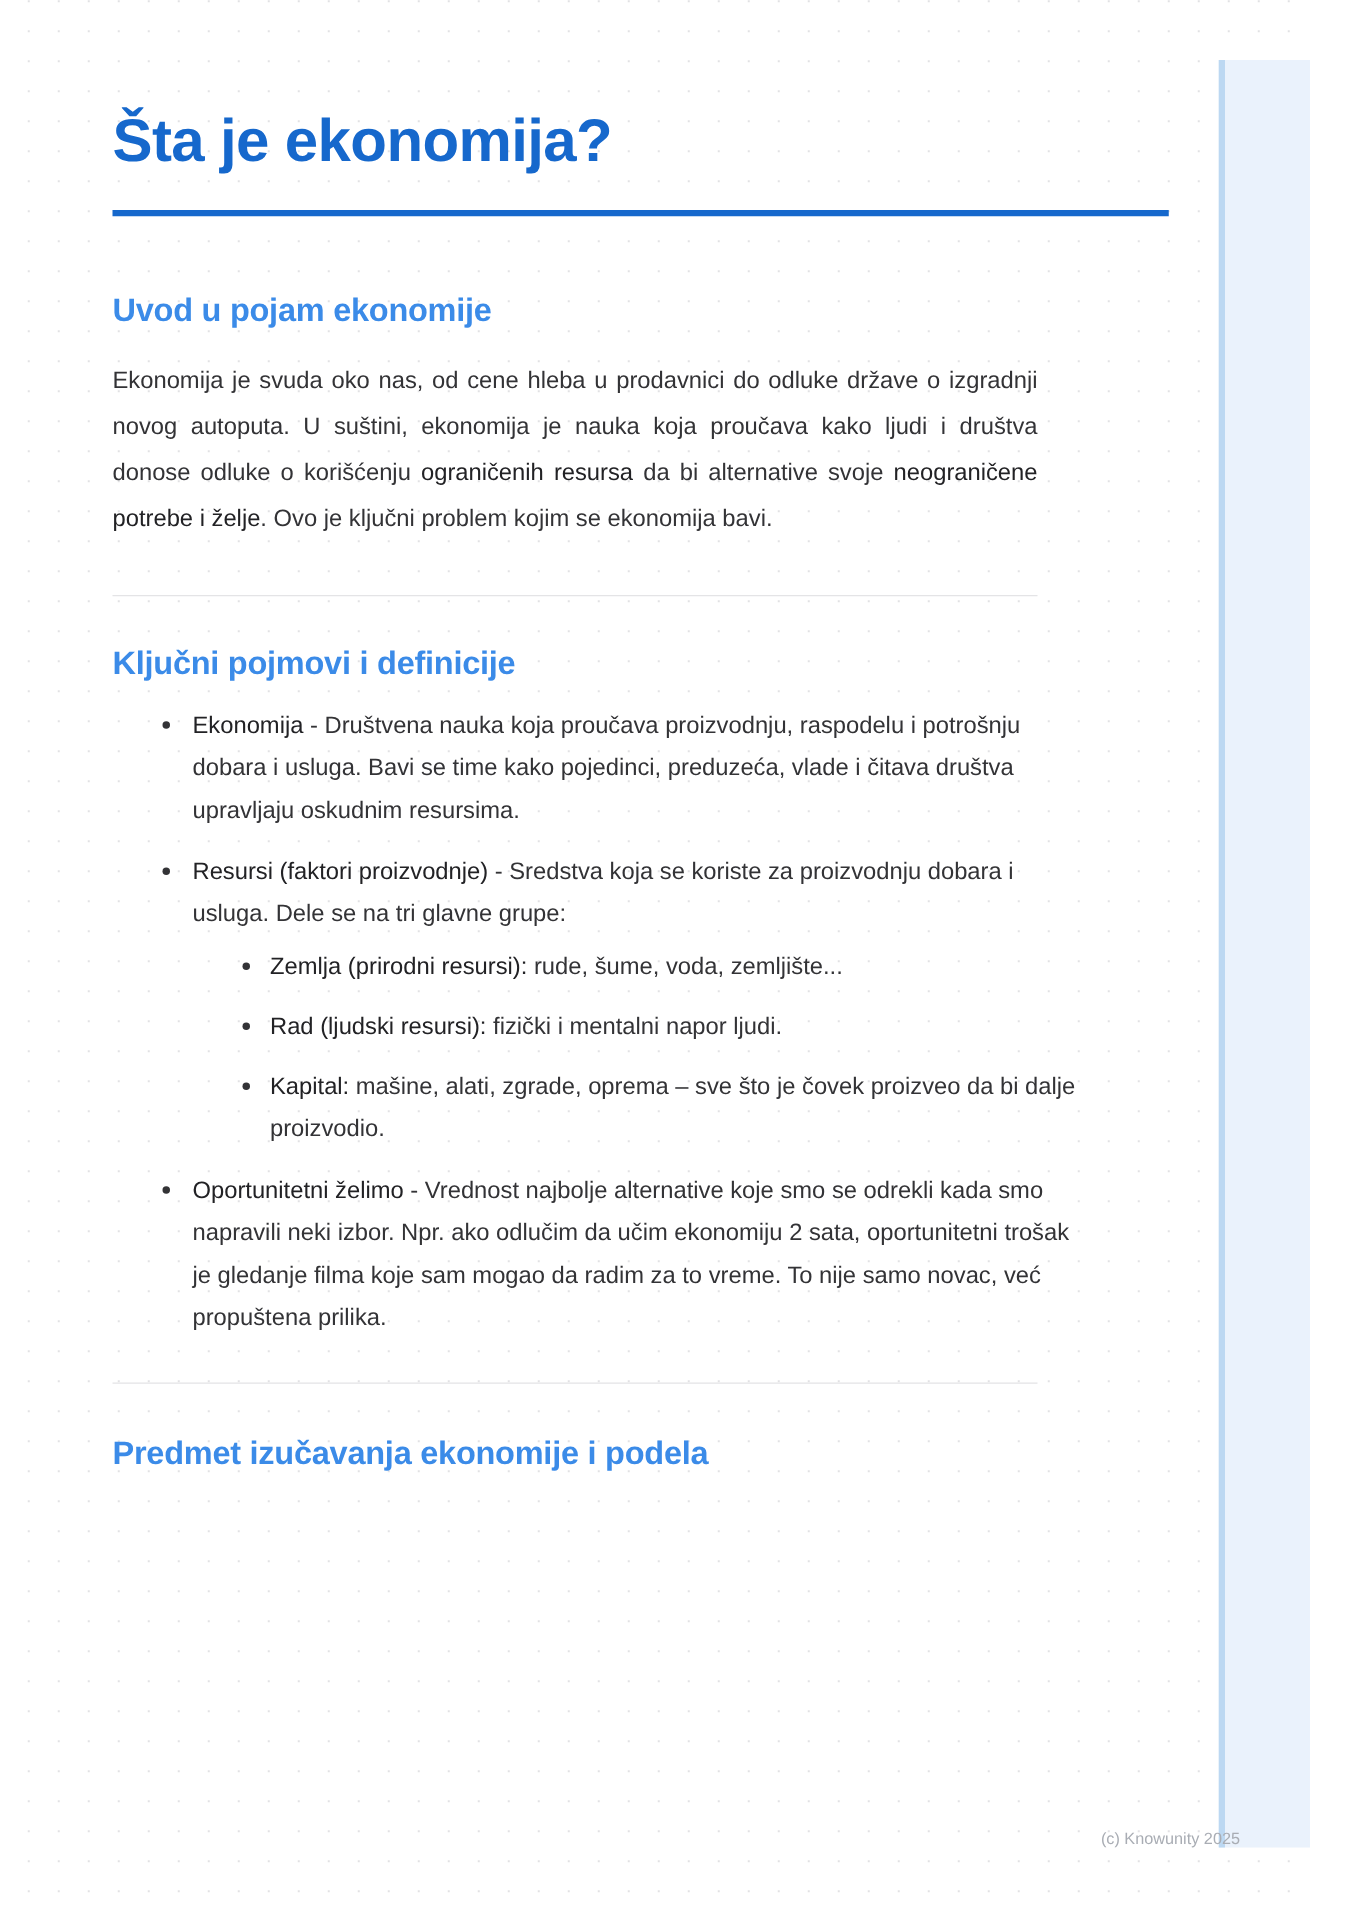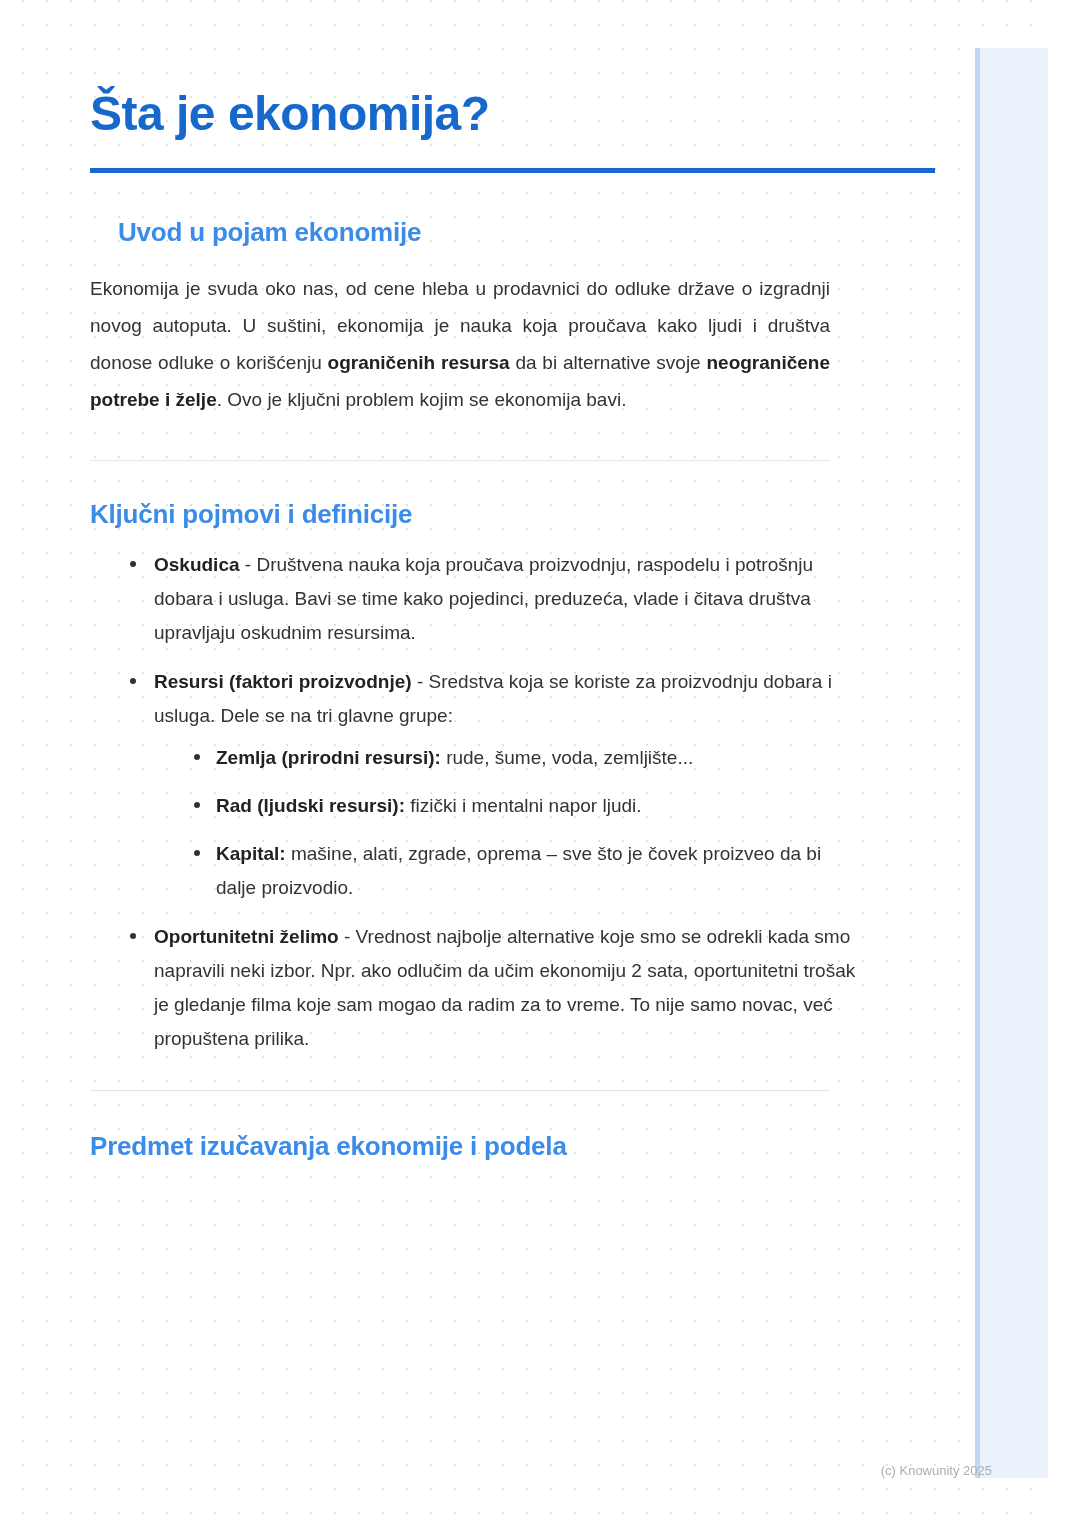--- a/index.html
+++ b/index.html
@@ -51,21 +51,21 @@
     height: 5px;
     background-color: #1668cc;
   }
   .section-heading {
     margin: 0;
     font-size: 26px;
     font-weight: bold;
     color: #3b8be8;
     letter-spacing: -0.2px;
   }
-  .h-intro { padding-top: 44px; margin-left: 28px; }
+  .h-intro { padding-top: 60px; }
   .h-key { padding-top: 38px; }
   .h-subject { padding-top: 40px; }
 
   p.body-text {
     margin: 0;
     padding-top: 22px;
     font-size: 19px;
     line-height: 1.95;
     color: #333336;
     text-align: justify;
@@ -118,21 +118,21 @@
   ul.sub-bullets > li::before {
     content: "";
     position: absolute;
     left: 6px;
     top: 13px;
     width: 6px;
     height: 6px;
     border-radius: 50%;
     background-color: #333336;
   }
-  b { font-weight: bold; color: #222225; }
+  b { font-weight: normal; color: #222225; }
   i { font-style: italic; }
   .footer-credit {
     position: absolute;
     right: 56px;
     bottom: 50px;
     font-size: 13px;
     color: #a9adb4;
     z-index: 3;
     font-family: "Liberation Sans", sans-serif;
   }
@@ -153,21 +153,21 @@
 
     <p class="body-text"><span>Ekonomija je svuda oko nas, od cene hleba u prodavnici do odluke države o izgradnji novog autoputa. U suštini, ekonomija je nauka koja proučava kako ljudi i društva donose odluke o korišćenju </span><b>ograničenih resursa</b><span> da bi alternative svoje </span><b>neograničene potrebe i želje</b><span>. Ovo je ključni problem kojim se ekonomija bavi.</span></p>
 
 
     <div class="divider"></div>
 
     <h2 class="section-heading h-key">Ključni pojmovi i definicije</h2>
 
     <ul class="bullets">
 
-      <li><b>Oskudica</b><span> - </span><span>Društvena nauka koja proučava proizvodnju, raspodelu i potrošnju dobara i usluga. Bavi se time kako pojedinci, preduzeća, vlade i čitava društva upravljaju oskudnim resursima.</span></li>
+      <li><b>Ekonomija</b><span> - </span><span>Društvena nauka koja proučava proizvodnju, raspodelu i potrošnju dobara i usluga. Bavi se time kako pojedinci, preduzeća, vlade i čitava društva upravljaju oskudnim resursima.</span></li>
 
 
       <li><b>Resursi (faktori proizvodnje)</b><span> - </span><span>Sredstva koja se koriste za proizvodnju dobara i usluga. Dele se na tri glavne grupe:</span>
         <ul class="sub-bullets">
           <li><b>Zemlja (prirodni resursi):</b><span> rude, šume, voda, zemljište...</span></li>
           <li><b>Rad (ljudski resursi):</b><span> fizički i mentalni napor ljudi.</span></li>
           <li><b>Kapital:</b><span> mašine, alati, zgrade, oprema – sve što je čovek proizveo da bi dalje proizvodio.</span></li>
         </ul>
       </li>
 

